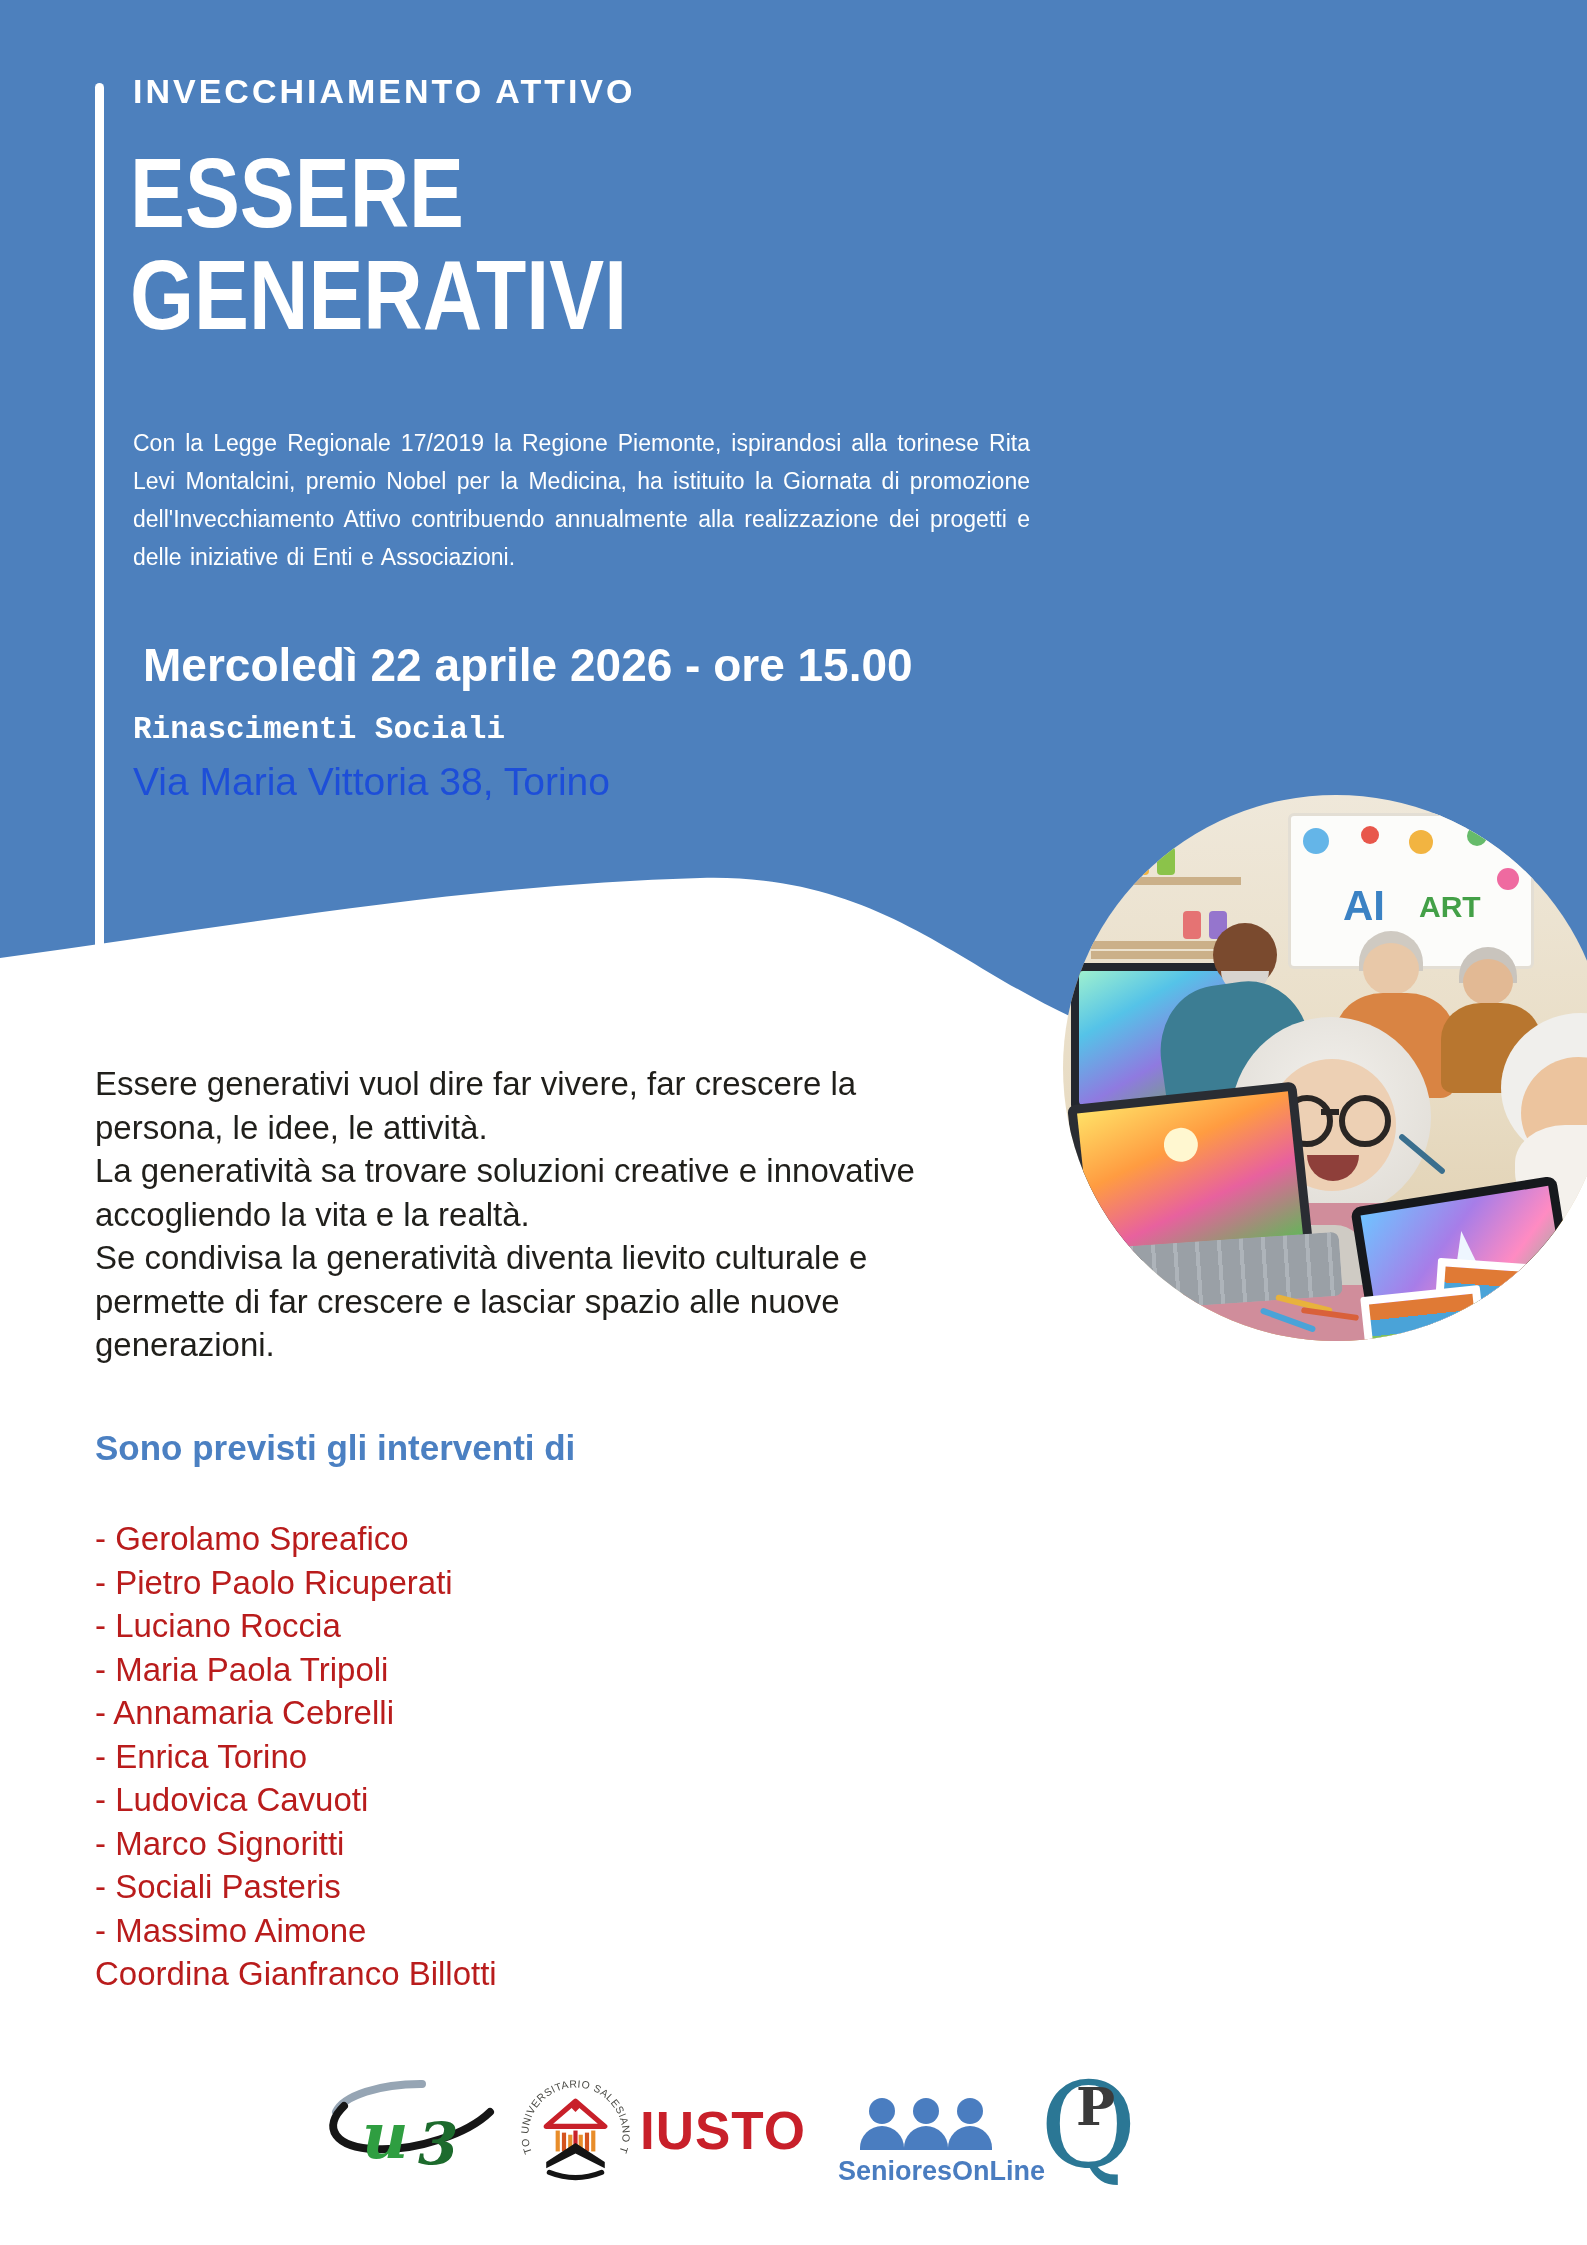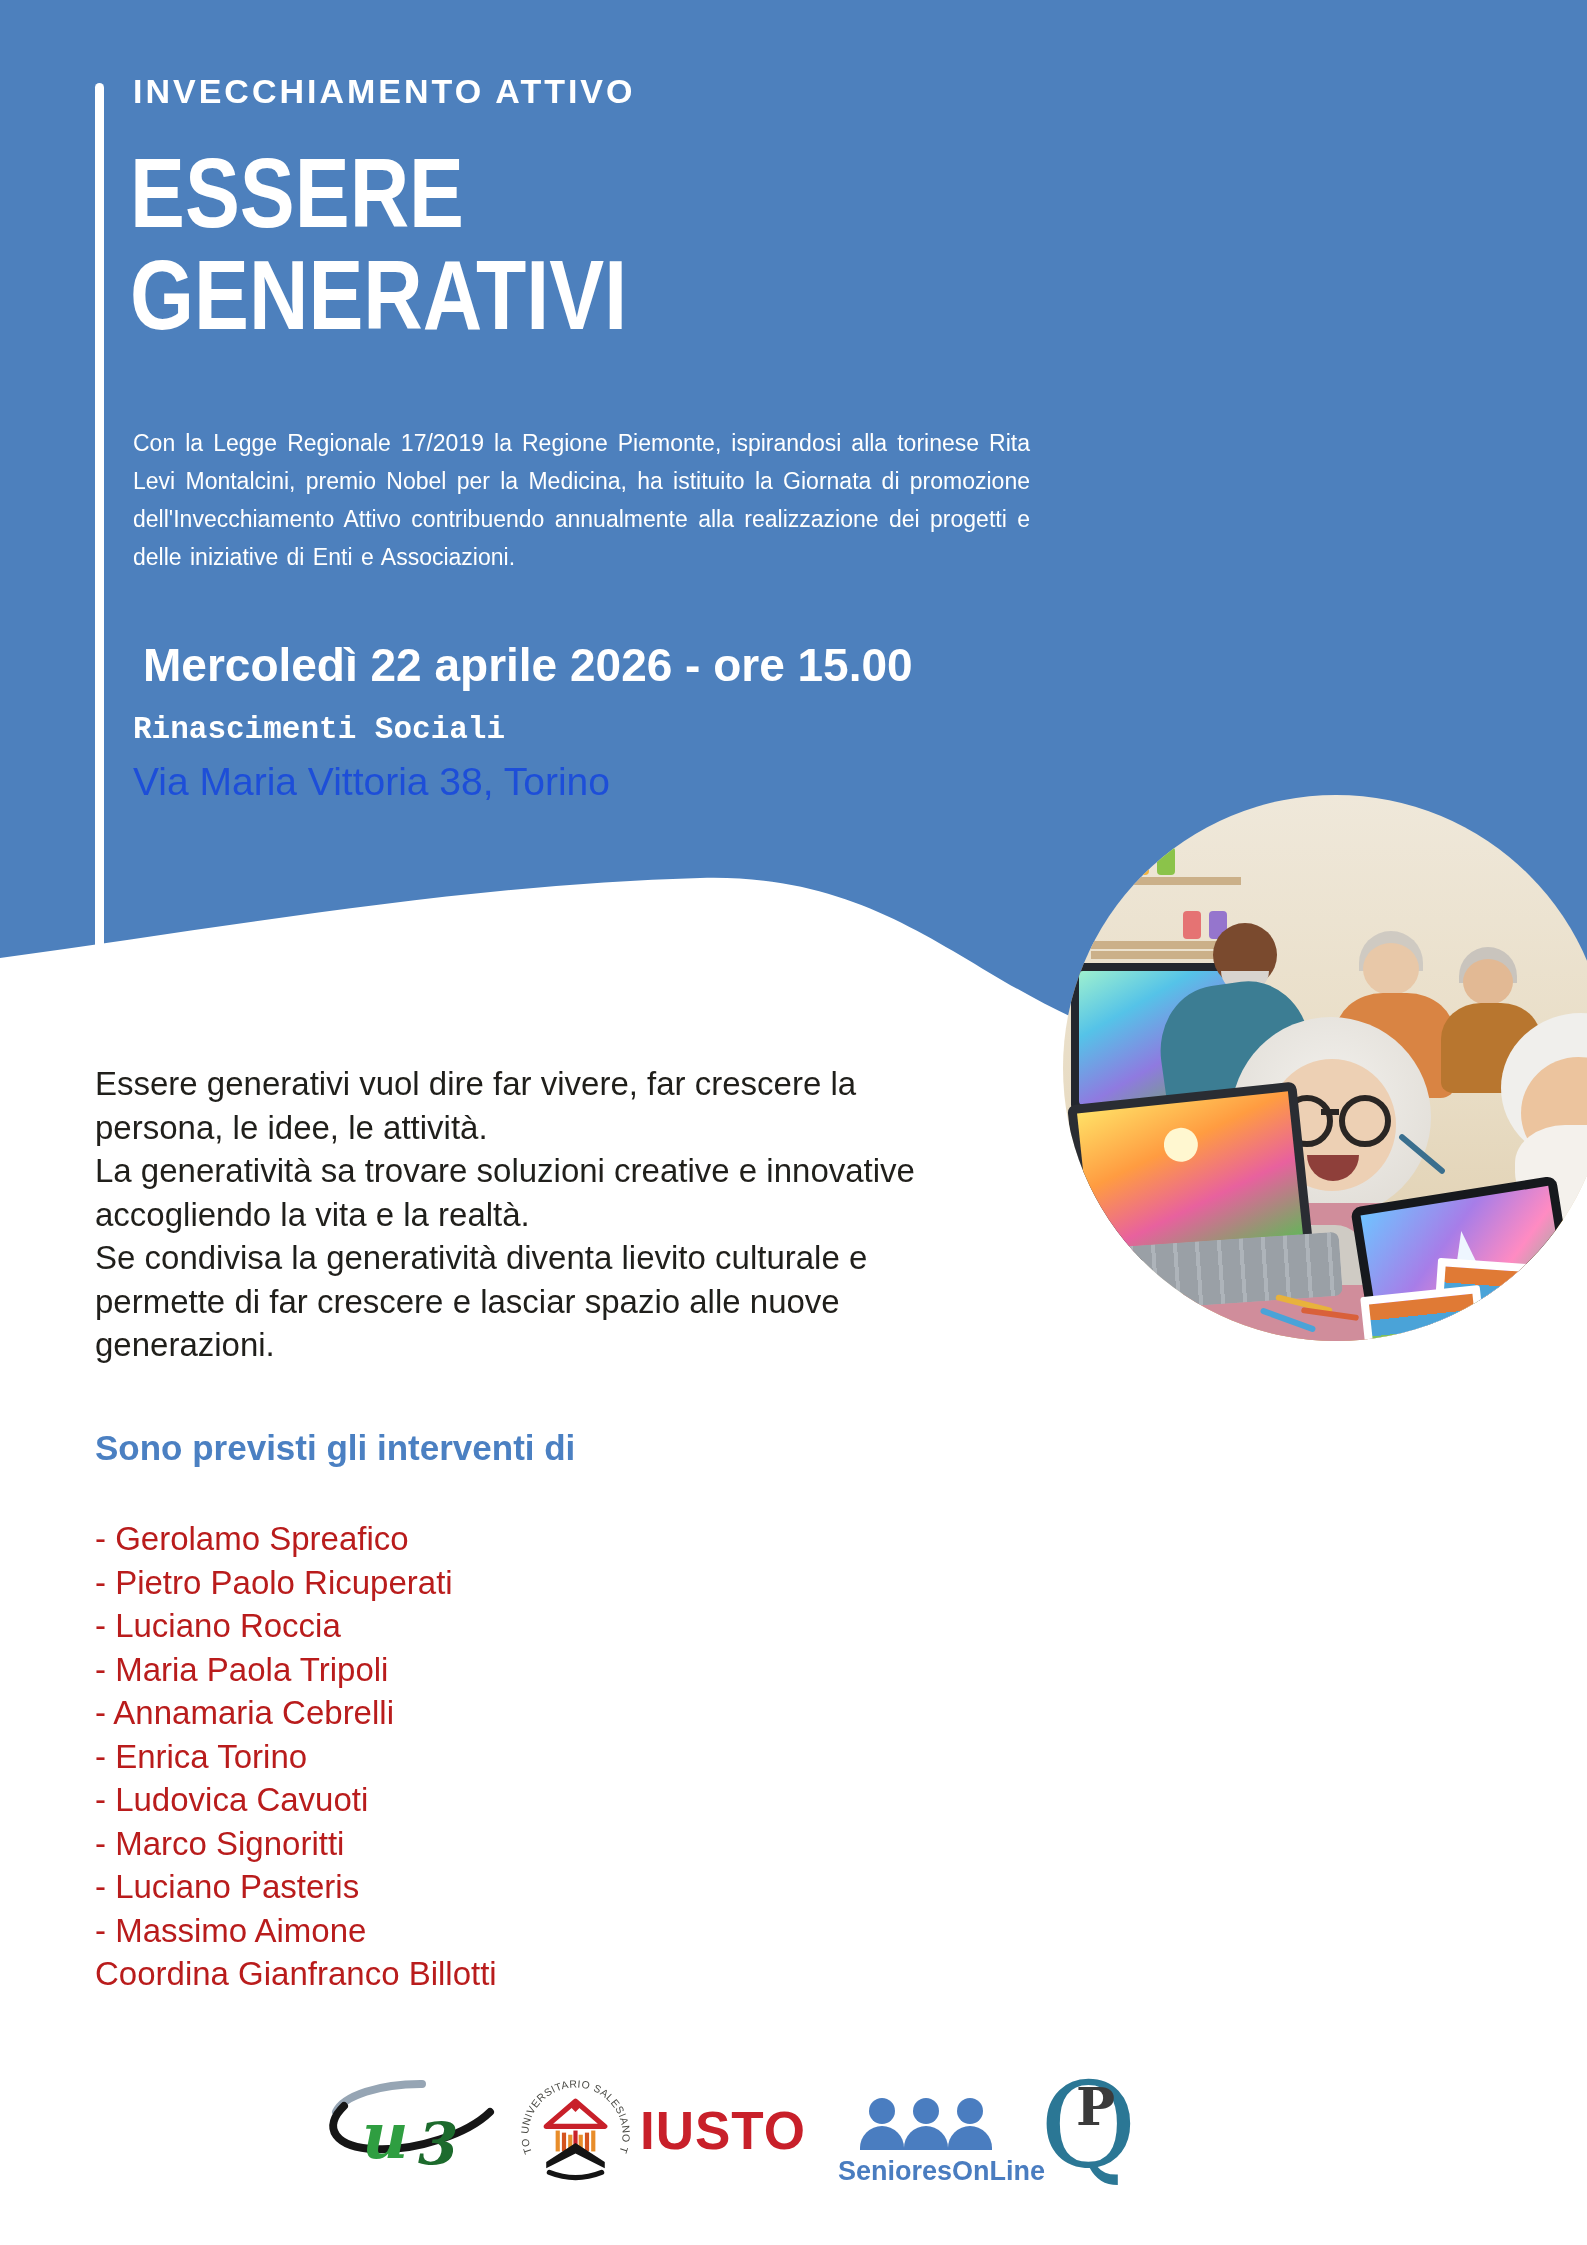--- a/index.html
+++ b/index.html
@@ -107,20 +107,29 @@
     <div class="ph-table"></div>
 
     <div class="ph-shelf">
       <span class="jar" style="left:14px;top:26px;background:#7ec6e8;"></span>
       <span class="jar" style="left:40px;top:26px;background:#f2b441;"></span>
       <span class="jar" style="left:66px;top:26px;background:#8bc34a;"></span>
       <span class="jar" style="left:92px;top:90px;background:#e57373;"></span>
       <span class="jar" style="left:118px;top:90px;background:#9575cd;"></span>
     </div>
 
+    <div class="ph-board">
+      <span class="blob" style="left:12px;top:12px;width:26px;height:26px;background:#64b5e8;position:absolute;"></span>
+      <span class="blob" style="left:70px;top:10px;width:18px;height:18px;background:#e8574b;position:absolute;"></span>
+      <span class="blob" style="left:118px;top:14px;width:24px;height:24px;background:#f2b441;position:absolute;"></span>
+      <span class="blob" style="left:176px;top:10px;width:20px;height:20px;background:#66bb6a;position:absolute;"></span>
+      <span class="blob" style="left:206px;top:52px;width:22px;height:22px;background:#ef6aa0;position:absolute;"></span>
+      <span class="ph-ai">AI</span>
+      <span class="ph-art">ART</span>
+    </div>
 
     <div class="ph-monitor">
       <span class="scr"></span>
     </div>
 
     <span class="ph-head" style="left:150px;top:128px;width:64px;height:64px;background:#7a4a2e;"></span>
     <span style="left:158px;top:176px;width:48px;height:20px;border-radius:0 0 24px 24px;background:#d8d4cf;"></span>
     <span class="ph-body" style="left:100px;top:188px;width:150px;height:170px;background:#3c7d93;transform:rotate(-8deg);"></span>
 
     <span style="left:296px;top:136px;width:64px;height:40px;border-radius:32px 32px 0 0;background:#cfcac2;"></span>
@@ -183,21 +192,21 @@
 
   <div class="speakers">
     <div>- Gerolamo Spreafico</div>
     <div>- Pietro Paolo Ricuperati</div>
     <div>- Luciano Roccia</div>
     <div>- Maria Paola Tripoli</div>
     <div>- Annamaria Cebrelli</div>
     <div>- Enrica Torino</div>
     <div>- Ludovica Cavuoti</div>
     <div>- Marco Signoritti</div>
-    <div>- Luciano Pasteris</div>
+    <div>- Sociali Pasteris</div>
     <div>- Massimo Aimone</div>
     <div>Coordina Gianfranco Billotti</div>
   </div>
 
   <div class="logos">
 
     <div class="logo-u3">
       <svg width="185" height="104" viewBox="0 0 185 104">
         <path d="M14,34 A86,34 0 0 1 100,6" fill="none" stroke="#96a5b4" stroke-width="8" stroke-linecap="round"></path>
         <path d="M22,28 A82,34 -14 1 0 168,34" fill="none" stroke="#161616" stroke-width="8" stroke-linecap="round"></path>

